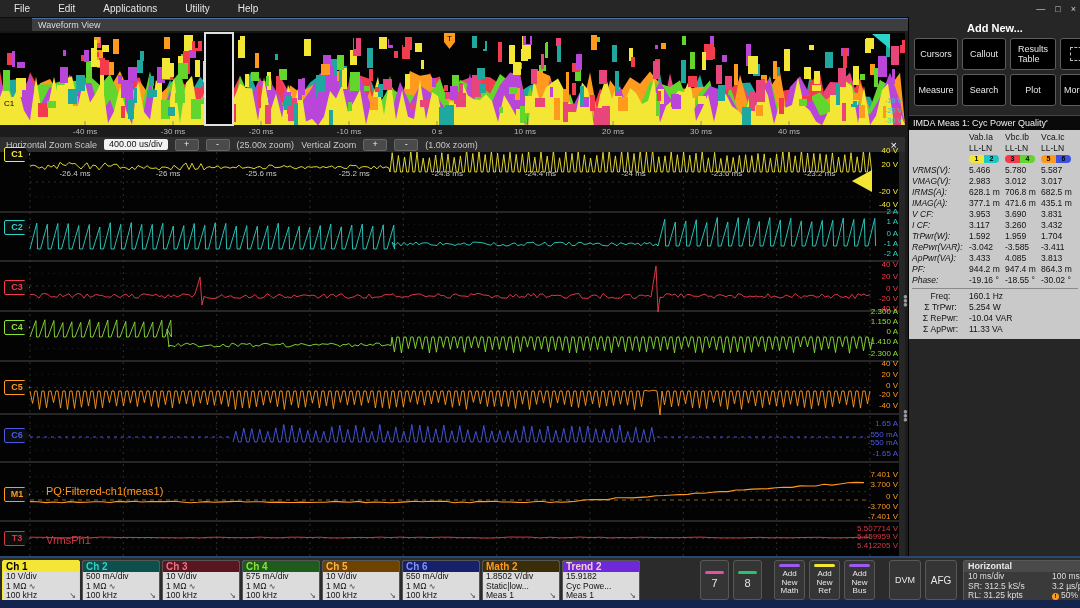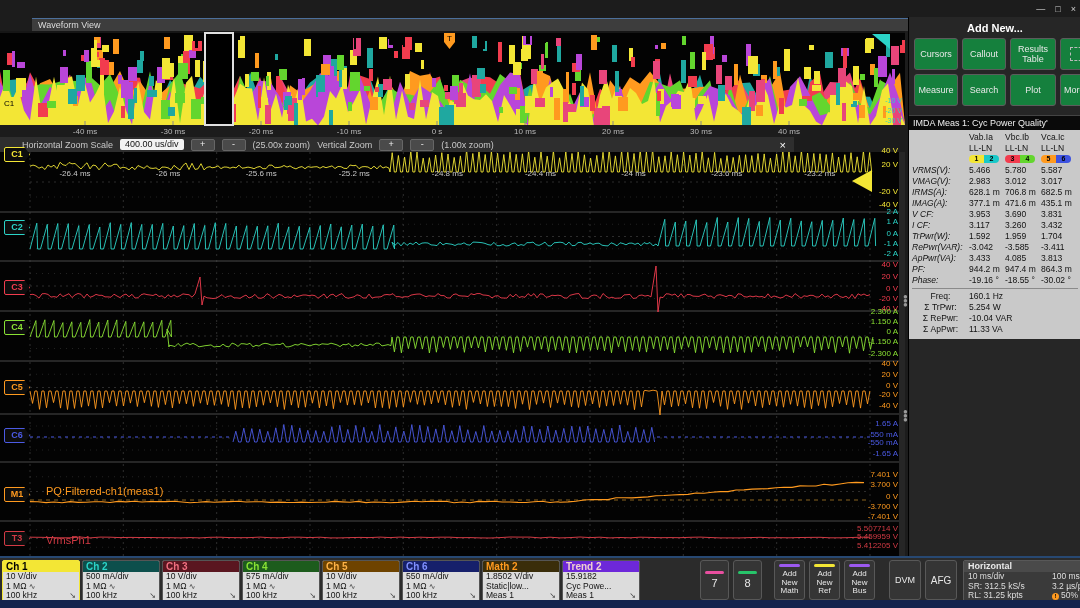--- a/index.html
+++ b/index.html
@@ -7,39 +7,39 @@
     font-family:"Liberation Sans",sans-serif;-webkit-font-smoothing:antialiased;}
   
   #titlebar{position:absolute;left:0;top:0;width:1080px;height:17px;background:#262626;
     color:#e6e6e6;font-size:10px;display:flex;align-items:center;border-bottom:1px solid #0c0c0c;}
   #titlebar .menu-item{padding:0 14px;cursor:default;}
   #winctl{position:absolute;right:4px;top:0;display:flex;gap:10px;color:#cfcfcf;font-size:9px;align-items:center;height:17px;}
   
   #wvtab{position:absolute;left:0;top:18px;width:905px;height:13px;background:#3d3d3d;color:#dcdcdc;
     font-size:9px;line-height:13px;padding-left:6px;box-sizing:border-box;border-top:1px solid #4c6f9b;margin-left:32px;}
   #overview{position:absolute;left:0;top:31px;}
-  #zoombar{position:absolute;left:0;top:137px;width:794px;height:15px;background:#2e2e2e;color:#c8c8c8;
-    font-size:9px;display:flex;align-items:center;gap:7px;padding-left:22px;box-sizing:border-box;}
+  #zoombar{position:absolute;left:0;top:137px;width:905px;height:15px;background:#2e2e2e;color:#c8c8c8;
+    font-size:9px;display:flex;align-items:center;gap:7px;padding-left:6px;box-sizing:border-box;}
   #zoombar .zfield{background:#f2f2f2;color:#111;padding:0 5px;height:11px;line-height:11px;border-radius:2px;}
   #zoombar .zbtn{background:#4a4a4a;border:1px solid #666;color:#eee;width:22px;height:10px;line-height:9px;
     text-align:center;border-radius:2px;font-size:9px;}
   #zoombar .zclose{margin-left:auto;margin-right:8px;color:#fff;font-size:11px;}
   #mainplot{position:absolute;left:0;top:152px;}
   .chbadge{position:absolute;width:24px;height:13px;background:#0d0d0d;font-size:9px;font-weight:bold;
     line-height:13px;text-align:center;border:1px solid;border-radius:2px;
     clip-path:polygon(0 0,78% 0,100% 50%,78% 100%,0 100%);}
   .scalelabel{position:absolute;width:46px;text-align:right;font-size:8px;line-height:8px;}
   .gripcol{position:absolute;left:903px;width:5px;color:#9a9a9a;font-size:8px;line-height:4px;text-align:center;}
   
   #rpanel{position:absolute;left:908px;top:17px;width:172px;height:540px;background:#262626;border-left:1px solid #000;}
   #addnew{padding:3px 5px;}
   #addnew .title{color:#fff;font-size:11px;font-weight:bold;text-align:center;margin:2px 0 4px 0;}
   #addnew .grid{display:grid;grid-template-columns:44px 44px 46px 36px;gap:4px;}
-  .rbtn{background:#15803d;border:1px solid #5c5c5c;border-radius:3px;color:#e8e8e8;font-size:9px;
-    display:flex;align-items:center;justify-content:center;text-align:center;height:30px;white-space:pre-line;line-height:10px;}
+  .rbtn{background:#000000;border:1px solid #5c5c5c;border-radius:3px;color:#e8e8e8;font-size:9px;
+    display:flex;align-items:center;justify-content:center;text-align:left;height:30px;white-space:pre-line;line-height:10px;}
   .zoomsel{position:relative;}
   .zoomsel .dash{width:14px;height:12px;border:1px dashed #bbb;position:relative;}
   .zoomsel .dash:after{content:"";position:absolute;right:-3px;bottom:-3px;width:0;height:0;
     border-left:5px solid #ddd;border-top:3px solid transparent;border-bottom:3px solid transparent;transform:rotate(35deg);}
   #imda{margin-top:6px;}
   #imda .hdr{background:#0a0a0a;color:#f0f0f0;font-size:9px;padding:2px 4px;border-top:1px solid #444;}
   #imda .body{background:#c9c9c9;color:#111;font-size:8.5px;padding:2px 3px 4px 3px;}
   .trow{display:flex;height:11px;line-height:11px;}
   .trow .lab{width:57px;font-style:italic;}
   .trow .v{width:36px;text-align:left;}
@@ -66,20 +66,27 @@
   .panelbox .ptitle{background:#4a4a4a;color:#e8e8e8;font-size:9px;font-weight:bold;padding:0 4px;height:11px;line-height:11px;}
   .panelbox .prow{display:flex;color:#dedede;font-size:8.5px;line-height:9.5px;padding:0 4px;}
   .warn-dot{display:inline-block;width:7px;height:7px;border-radius:50%;background:#ff9a1f;color:#000;
     font-size:6px;line-height:7px;text-align:center;font-weight:bold;margin-right:2px;}
   #taskstrip{position:absolute;left:0;top:600px;width:1080px;height:8px;background:#14244d;}
 </style>
 </head>
 <body>
 
 <div id="screen">
+  <div id="titlebar">
+      <div class="menu-item">File</div>
+      <div class="menu-item">Edit</div>
+      <div class="menu-item">Applications</div>
+      <div class="menu-item">Utility</div>
+      <div class="menu-item">Help</div>
+    </div>
   <div id="winctl">
       <div>—</div>
       <div>□</div>
       <div>×</div>
     </div>
   <div id="wvtab">Waveform View</div>
   <svg id="overview" width="905" height="106">
       <rect x="0" y="0" width="905" height="106" fill="#161616"></rect>
       <rect x="0" y="2" width="905" height="92" fill="#030303"></rect>
       <polygon points="0,94 0,56.4 10,49.1 20,48.1 30,81.6 40,70.9 50,87.0 60,74.6 70,91.3 80,77.9 90,84.7 100,70.1 110,86.1 120,98.0 130,51.9 140,95.1 150,68.4 160,72.3 170,49.0 180,59.4 190,64.1 200,45.8 210,56.8 220,57.0 230,92.6 240,88.2 250,41.1 260,70.1 270,83.4 280,76.0 290,84.1 300,65.4 310,51.5 320,44.0 330,79.5 340,47.6 350,93.1 360,84.2 370,46.9 380,73.2 390,53.4 400,69.2 410,52.1 420,71.1 430,74.7 440,85.1 450,83.5 460,81.3 470,66.8 480,59.5 490,62.0 500,53.2 510,65.6 520,60.5 530,54.3 540,51.4 550,73.3 560,68.9 570,85.2 580,74.7 590,88.6 600,74.3 610,56.4 620,69.3 630,97.8 640,65.4 650,73.2 660,42.7 670,94.5 680,88.3 690,66.0 700,43.8 710,80.1 720,67.2 730,90.3 740,52.2 750,51.4 760,69.5 770,70.0 780,61.8 790,80.5 800,96.6 810,43.7 820,74.4 830,73.8 840,61.8 850,80.3 860,65.6 870,65.8 880,88.1 890,46.9 900,90.8 905,94" fill="#1fa8a0"></polygon>
@@ -785,21 +792,21 @@
     <div class="scalelabel" style="left:852px;top:240px;color:#2bd4c8">-1 A</div>
     <div class="scalelabel" style="left:852px;top:250px;color:#2bd4c8">-2 A</div>
     <div class="scalelabel" style="left:852px;top:261px;color:#f23c4e">40 V</div>
     <div class="scalelabel" style="left:852px;top:273px;color:#f23c4e">20 V</div>
     <div class="scalelabel" style="left:852px;top:285px;color:#f23c4e">0 V</div>
     <div class="scalelabel" style="left:852px;top:295px;color:#f23c4e">-20 V</div>
     <div class="scalelabel" style="left:852px;top:305px;color:#f23c4e">-40 V</div>
     <div class="scalelabel" style="left:852px;top:308px;color:#8ae234">2.300 A</div>
     <div class="scalelabel" style="left:852px;top:318px;color:#8ae234">1.150 A</div>
     <div class="scalelabel" style="left:852px;top:328px;color:#8ae234">0 A</div>
-    <div class="scalelabel" style="left:852px;top:338px;color:#8ae234">-1.150 A</div>
+    <div class="scalelabel" style="left:852px;top:338px;color:#8ae234">-1.410 A</div>
     <div class="scalelabel" style="left:852px;top:350px;color:#8ae234">-2.300 A</div>
     <div class="scalelabel" style="left:852px;top:360px;color:#ff9a1f">40 V</div>
     <div class="scalelabel" style="left:852px;top:371px;color:#ff9a1f">20 V</div>
     <div class="scalelabel" style="left:852px;top:382px;color:#ff9a1f">0 V</div>
     <div class="scalelabel" style="left:852px;top:391px;color:#ff9a1f">-20 V</div>
     <div class="scalelabel" style="left:852px;top:402px;color:#ff9a1f">-40 V</div>
     <div class="scalelabel" style="left:852px;top:420px;color:#4b5ae4">1.65 A</div>
     <div class="scalelabel" style="left:852px;top:431px;color:#4b5ae4">550 mA</div>
     <div class="scalelabel" style="left:852px;top:439px;color:#4b5ae4">-550 mA</div>
     <div class="scalelabel" style="left:852px;top:450px;color:#4b5ae4">-1.65 A</div>

